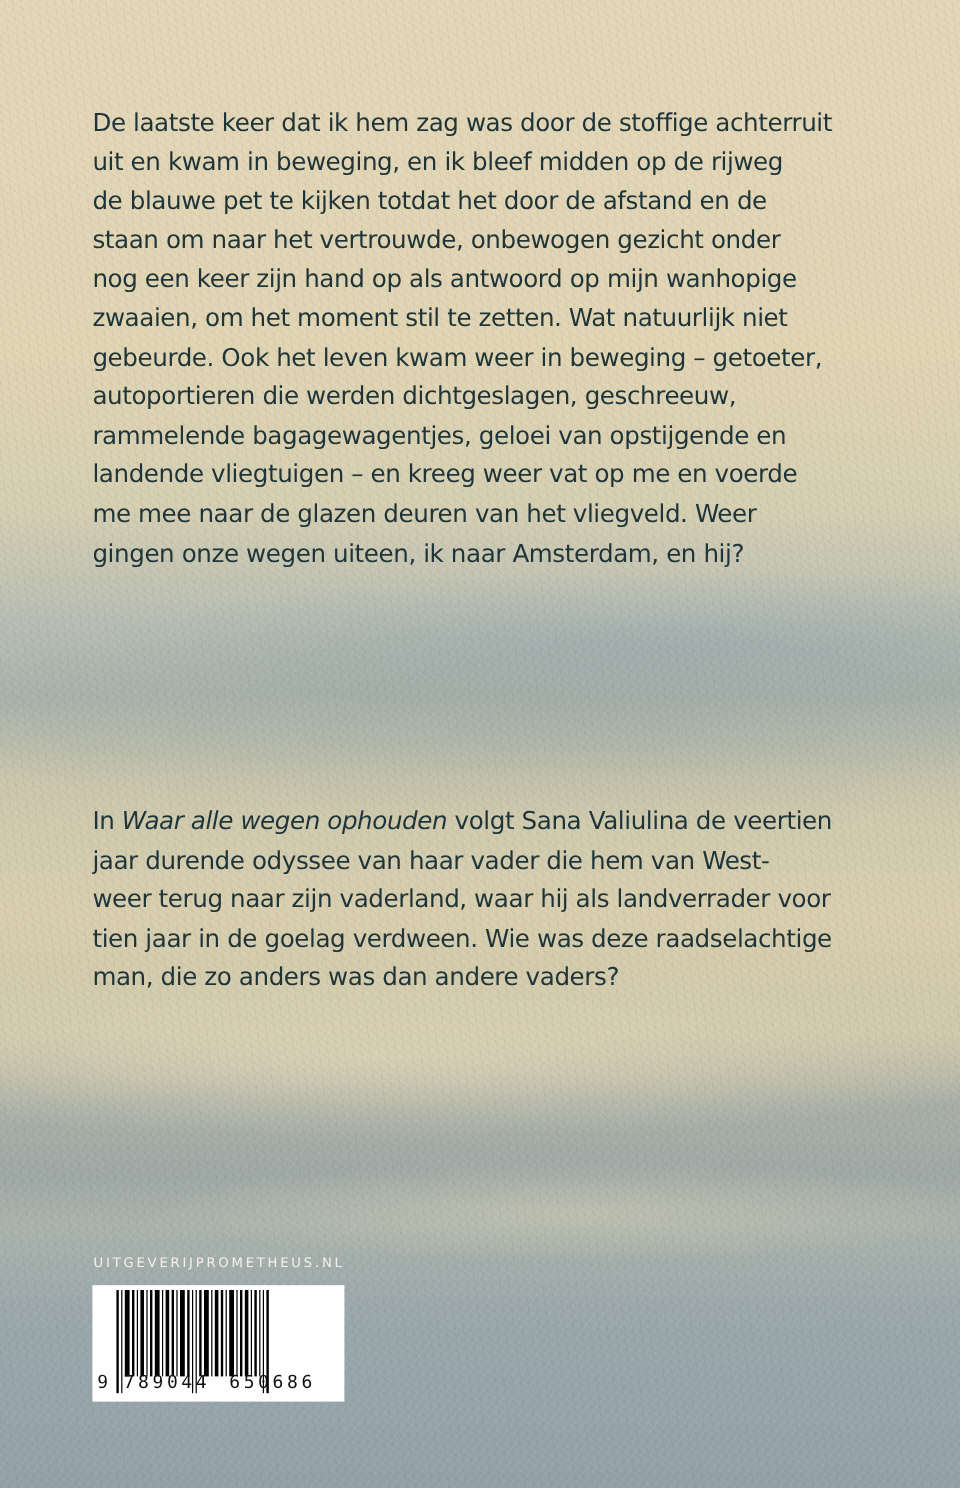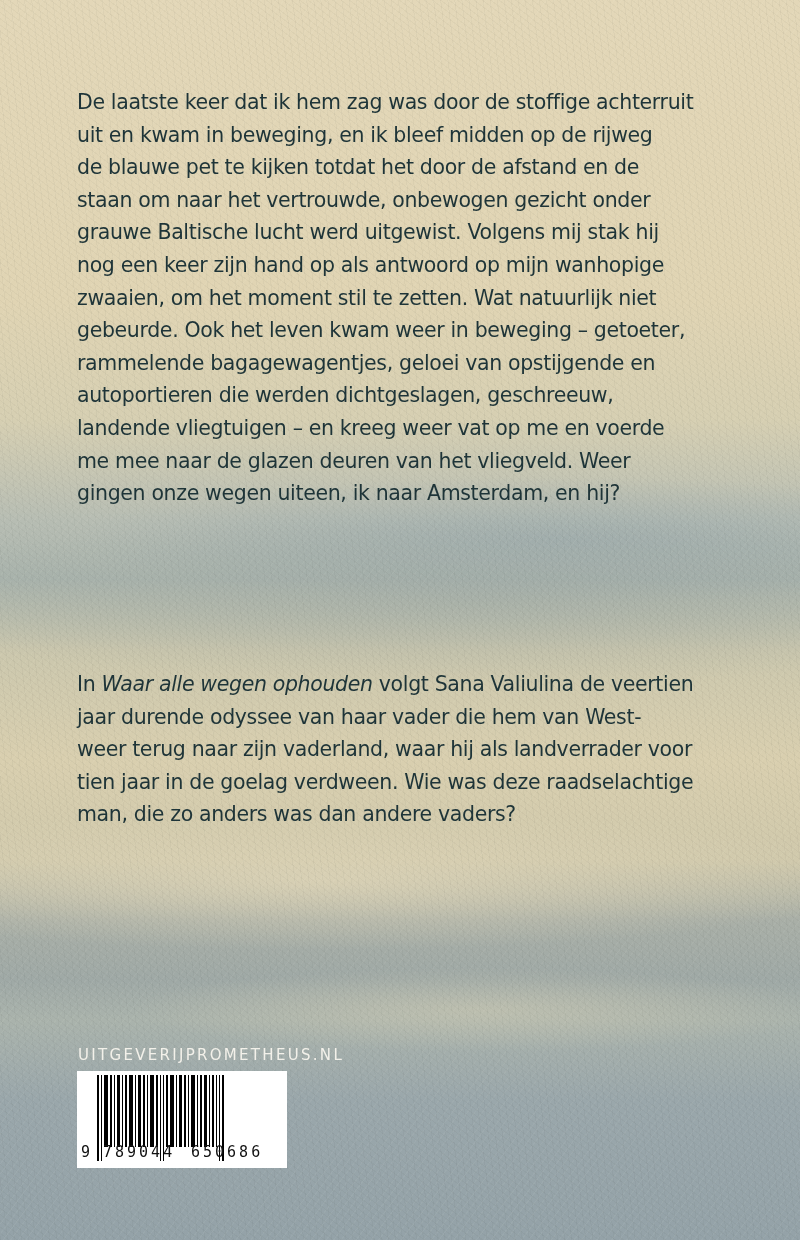--- a/index.html
+++ b/index.html
@@ -26,21 +26,21 @@
   .text {
     position: absolute; left: 77px; width: 680px;
     color: #1e3438; font-size: 20.5px; line-height: 32.6px; letter-spacing: -0.35px;
   }
   .excerpt { top: 86px; }
   .blurb { top: 668px; }
   .line { display: block; white-space: nowrap; }
   .line i { font-style: italic; }
   .publisher {
     position: absolute; left: 78px; top: 1046px;
-    color: #f3f1ea; font-size: 15px; letter-spacing: 2.3px;
+    color: #f3f1ea; font-size: 11px; letter-spacing: 2.3px;
   }
   .barcode {
     position: absolute; left: 77px; top: 1071px; width: 210px; height: 97px;
     background: #ffffff;
   }
   .bars {
     position: absolute; left: 20px; top: 4px; width: 180px; height: 85px;
     display: flex; align-items: flex-start;
   }
   .bars span { display: block; height: 72px; background: #000; margin-right: 2px; }
@@ -56,26 +56,25 @@
 </head>
 <body>
 
 <div class="noise"></div>
 
 <div class="text excerpt">
   <span class="line">De laatste keer dat ik hem zag was door de stoffige achterruit</span>
   <span class="line">uit en kwam in beweging, en ik bleef midden op de rijweg</span>
   <span class="line">de blauwe pet te kijken totdat het door de afstand en de</span>
   <span class="line">staan om naar het vertrouwde, onbewogen gezicht onder</span>
-  <span class="line">grauwe Baltische lucht werd uitgewist. Volgens mij stak hij</span>
   <span class="line">nog een keer zijn hand op als antwoord op mijn wanhopige</span>
   <span class="line">zwaaien, om het moment stil te zetten. Wat natuurlijk niet</span>
   <span class="line">gebeurde. Ook het leven kwam weer in beweging – getoeter,</span>
+  <span class="line">autoportieren die werden dichtgeslagen, geschreeuw,</span>
   <span class="line">rammelende bagagewagentjes, geloei van opstijgende en</span>
-  <span class="line">autoportieren die werden dichtgeslagen, geschreeuw,</span>
   <span class="line">landende vliegtuigen – en kreeg weer vat op me en voerde</span>
   <span class="line">me mee naar de glazen deuren van het vliegveld. Weer</span>
   <span class="line">gingen onze wegen uiteen, ik naar Amsterdam, en hij?</span>
 </div>
 
 <div class="text blurb">
   <span class="line"><span>In </span><i>Waar alle wegen ophouden</i><span> volgt Sana Valiulina de veertien</span></span>
   <span class="line">jaar durende odyssee van haar vader die hem van West-</span>
   <span class="line">weer terug naar zijn vaderland, waar hij als landverrader voor</span>
   <span class="line">tien jaar in de goelag verdween. Wie was deze raadselachtige</span>

